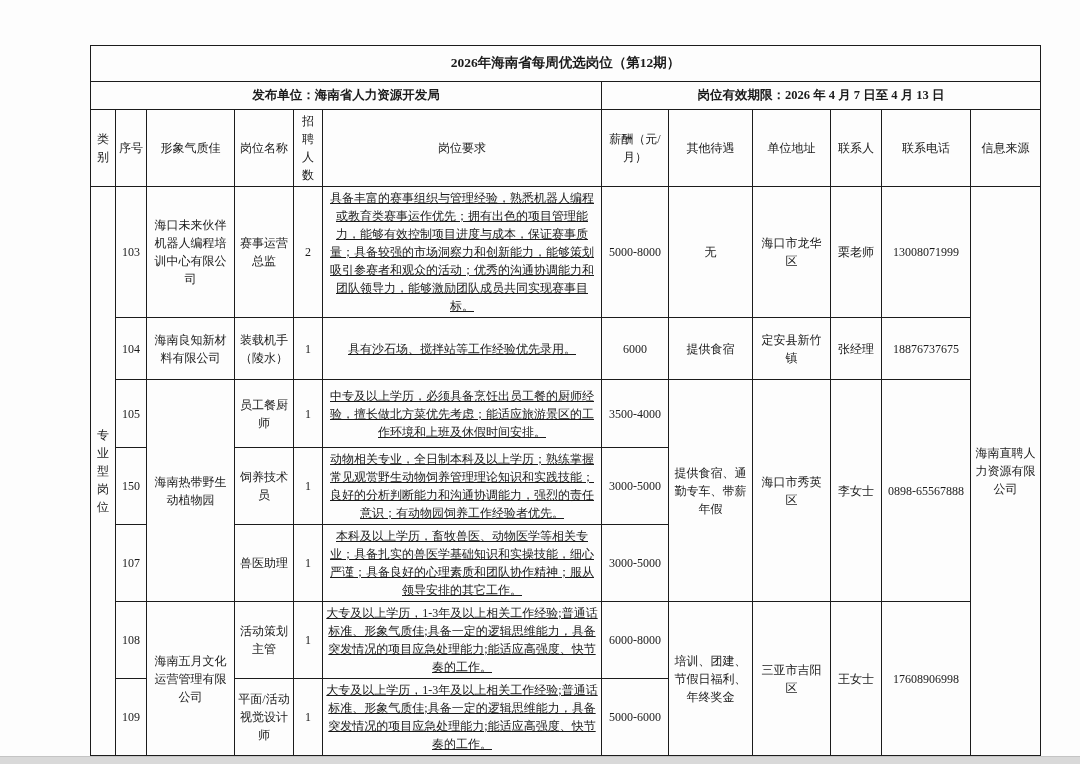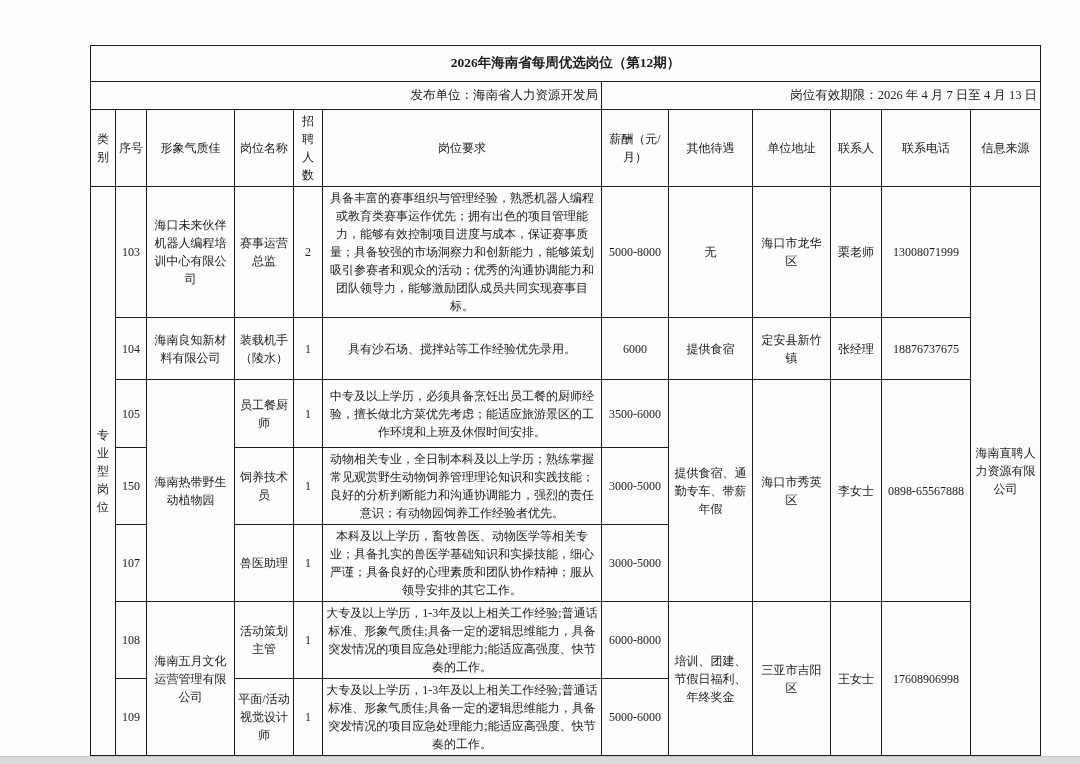--- a/index.html
+++ b/index.html
@@ -12,23 +12,23 @@
     position:absolute; left:90px; top:45px; width:950px;
     border-collapse:collapse; table-layout:fixed;
     border:1px solid #404040;
   }
   .doc-table td, .doc-table th {
     border:1px solid #1c1c1c; text-align:center; vertical-align:middle;
     padding:2px 3px; font-size:12px; line-height:1.5; word-break:break-all;
     font-weight:normal;
   }
   .title-row td { font-weight:bold; font-size:13.5px; height:31px; }
-  .info-row td  { font-weight:normal; font-size:12.5px; height:23px;text-align:right; }
+  .info-row td  { font-weight:bold; font-size:12.5px; height:23px; }
   .head-row th  { font-weight:normal; font-size:12px; height:41px; }
-  .req { text-align:justify; text-align-last:center; font-size:11.5px; padding:3px 7px; }
+  .req { text-align:justify; text-align-last:center; font-size:11.5px; padding:3px 7px;text-decoration:underline; }
   .cat { font-weight:bold; font-size:12.5px; padding:0 2px; line-height:1.7; }
   .r103 { height:98px; } .r104 { height:62px; } .r105 { height:68px; }
   .r106 { height:70px; } .r107 { height:68px; } .r108 { height:72px; }
   .r109 { height:58px; }
   .page-footer {
     position:absolute; top:699px; left:0; width:100%;
     text-align:center; font-size:14px; letter-spacing:1px; color:#2a2a2a;
   }
   .bottom-bar {
     position:absolute; bottom:0; left:0; width:100%; height:7px;
@@ -108,21 +108,21 @@
       <td>张经理</td>
       <td>18876737675</td>
     </tr>
 
     <tr class="r105">
       <td>105</td>
       <td rowspan="3">海南热带野生动植物园</td>
       <td>员工餐厨师</td>
       <td>1</td>
       <td class="req">中专及以上学历，必须具备烹饪出员工餐的厨师经验，擅长做北方菜优先考虑；能适应旅游景区的工作环境和上班及休假时间安排。</td>
-      <td>3500-6000</td>
+      <td>3500-4000</td>
       <td rowspan="3">提供食宿、通勤专车、带薪年假</td>
       <td rowspan="3">海口市秀英区</td>
       <td rowspan="3">李女士</td>
       <td rowspan="3">0898-65567888</td>
     </tr>
 
     <tr class="r106">
       <td>150</td>
       <td>饲养技术员</td>
       <td>1</td>

